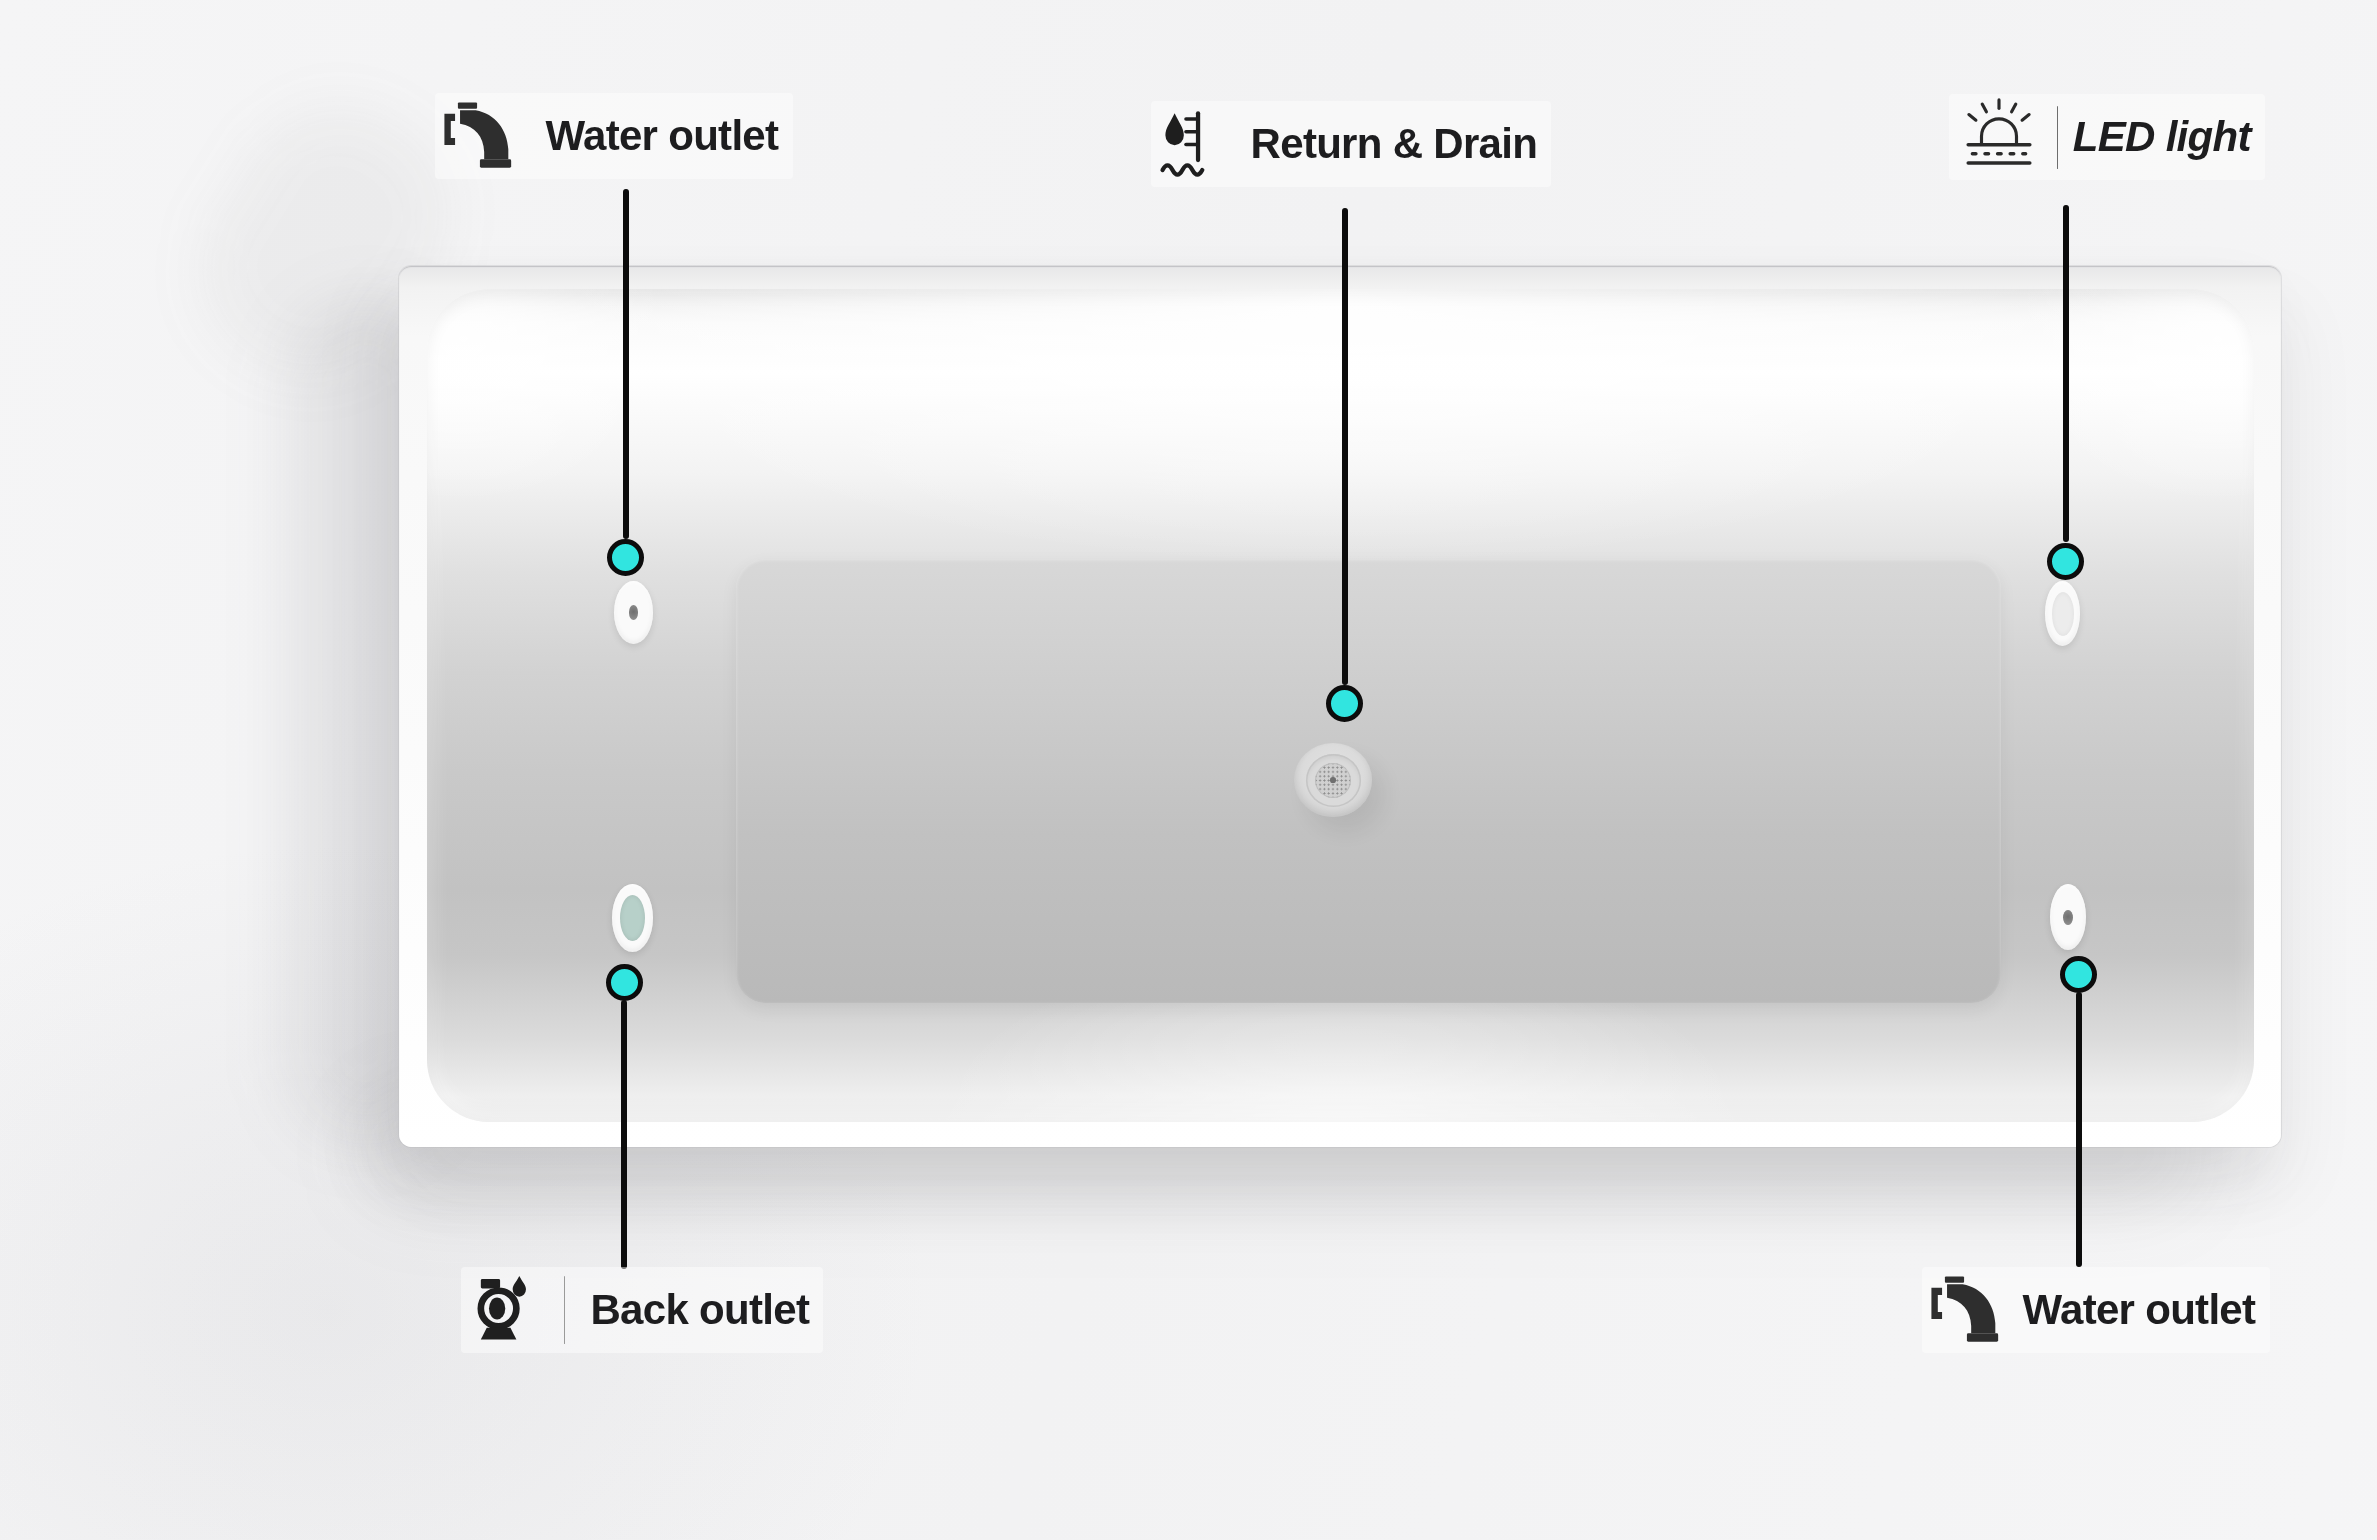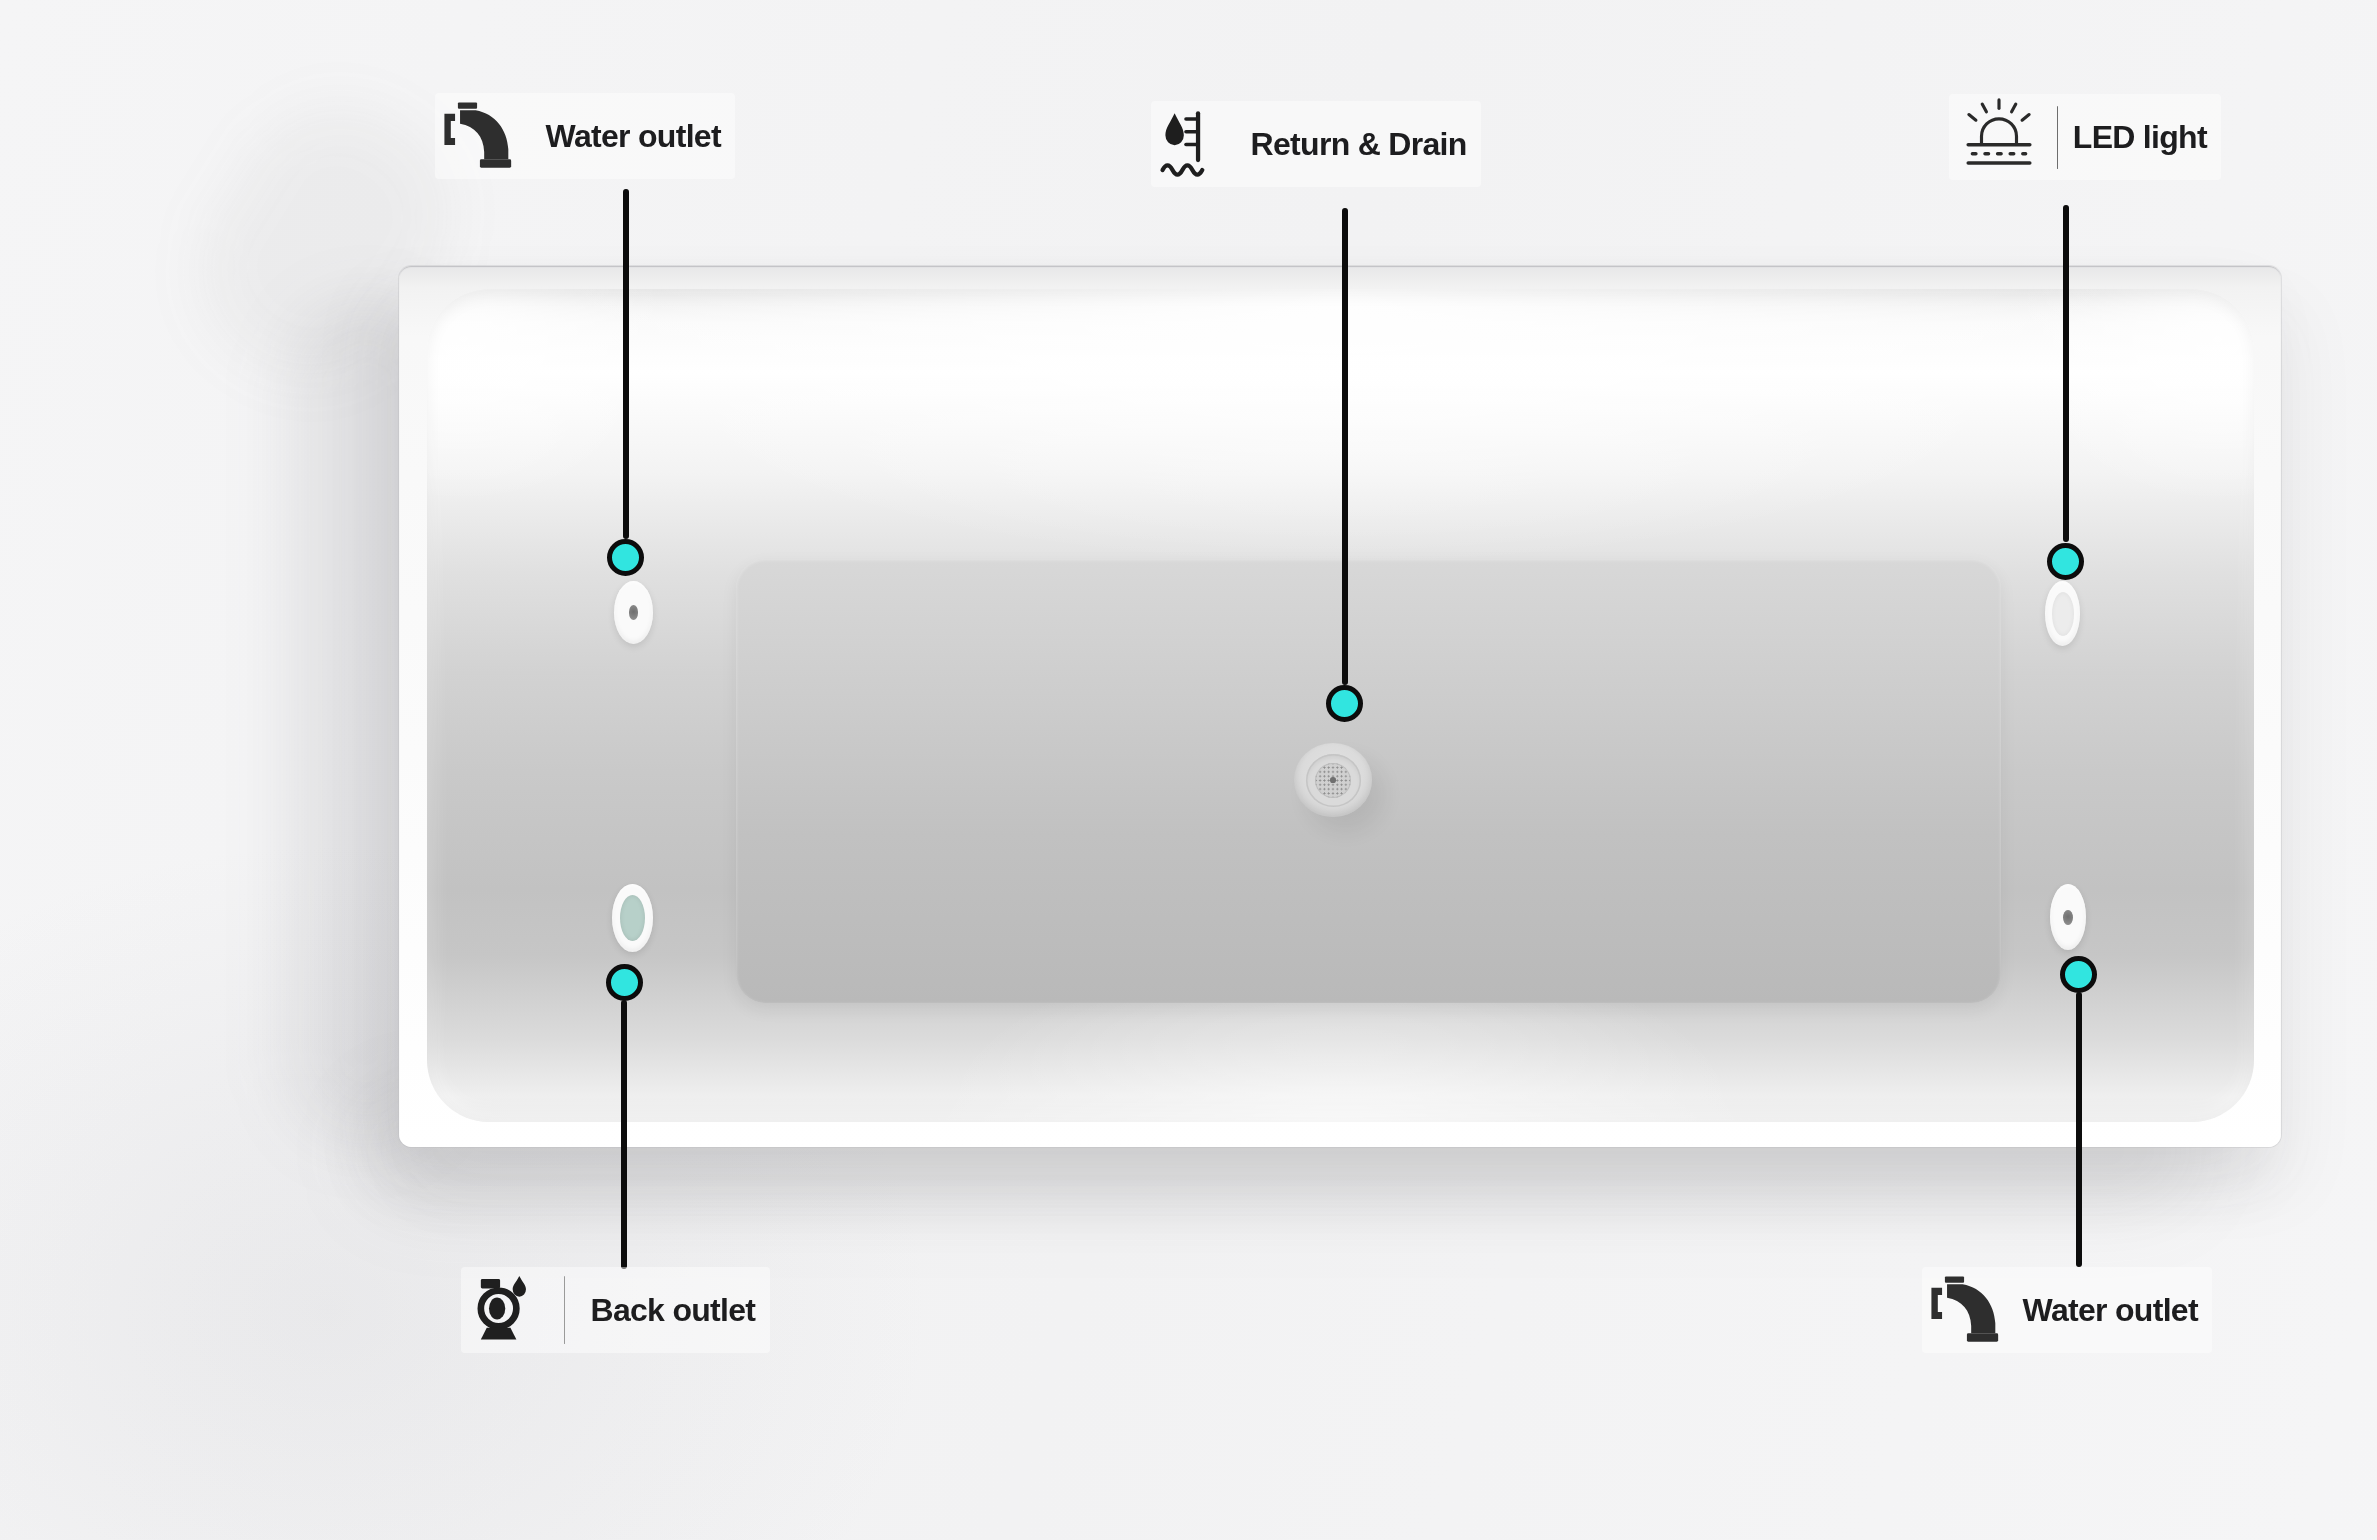--- a/index.html
+++ b/index.html
@@ -102,31 +102,31 @@
   .dot-3{left:2047px;top:543px;}
   .dot-4{left:606px;top:964px;}
   .dot-5{left:2060px;top:956px;}
 
   
   .label{
     position:absolute;display:flex;align-items:center;height:86px;
     background:rgba(255,255,255,0.45);padding:0 14.3px 0 7.6px;border-radius:3.8px;
   }
   .label-text{
-    font-size:32px;font-weight:600;color:#1d1d1f;letter-spacing:-0.7px;white-space:nowrap;
+    font-size:42px;font-weight:600;color:#1d1d1f;letter-spacing:-0.7px;white-space:nowrap;
   }
   .icon{display:flex;align-items:center;justify-content:center;}
   .vdiv{width:1.9px;height:63px;background:#6e6e6e;border-radius:1px;}
   .vdiv.light{background:#9a9a9a;height:68px;}
 
   .lb-tl{left:435px;top:93px;}
   .lb-tl .icon{width:71px;height:71px;margin-right:32px;}
   .lb-tc{left:1151px;top:101px;}
   .lb-tc .icon{width:71px;height:71px;margin-right:21px;}
-  .lb-tr{left:1949px;top:94px;}
+  .lb-tr{left:1949px;top:94px;font-style:italic;}
   .lb-tr .icon{width:84px;height:84px;margin-right:16px;}
   .lb-tr .vdiv{margin-right:14.3px;}
   .lb-bl{left:461px;top:1267px;}
   .lb-bl .icon{width:74px;height:74px;margin-right:21px;}
   .lb-bl .vdiv{margin-right:25px;}
   .lb-br{left:1922px;top:1267px;}
   .lb-br .icon{width:71px;height:71px;margin-right:22px;}
 </style>
 </head>
 <body>

